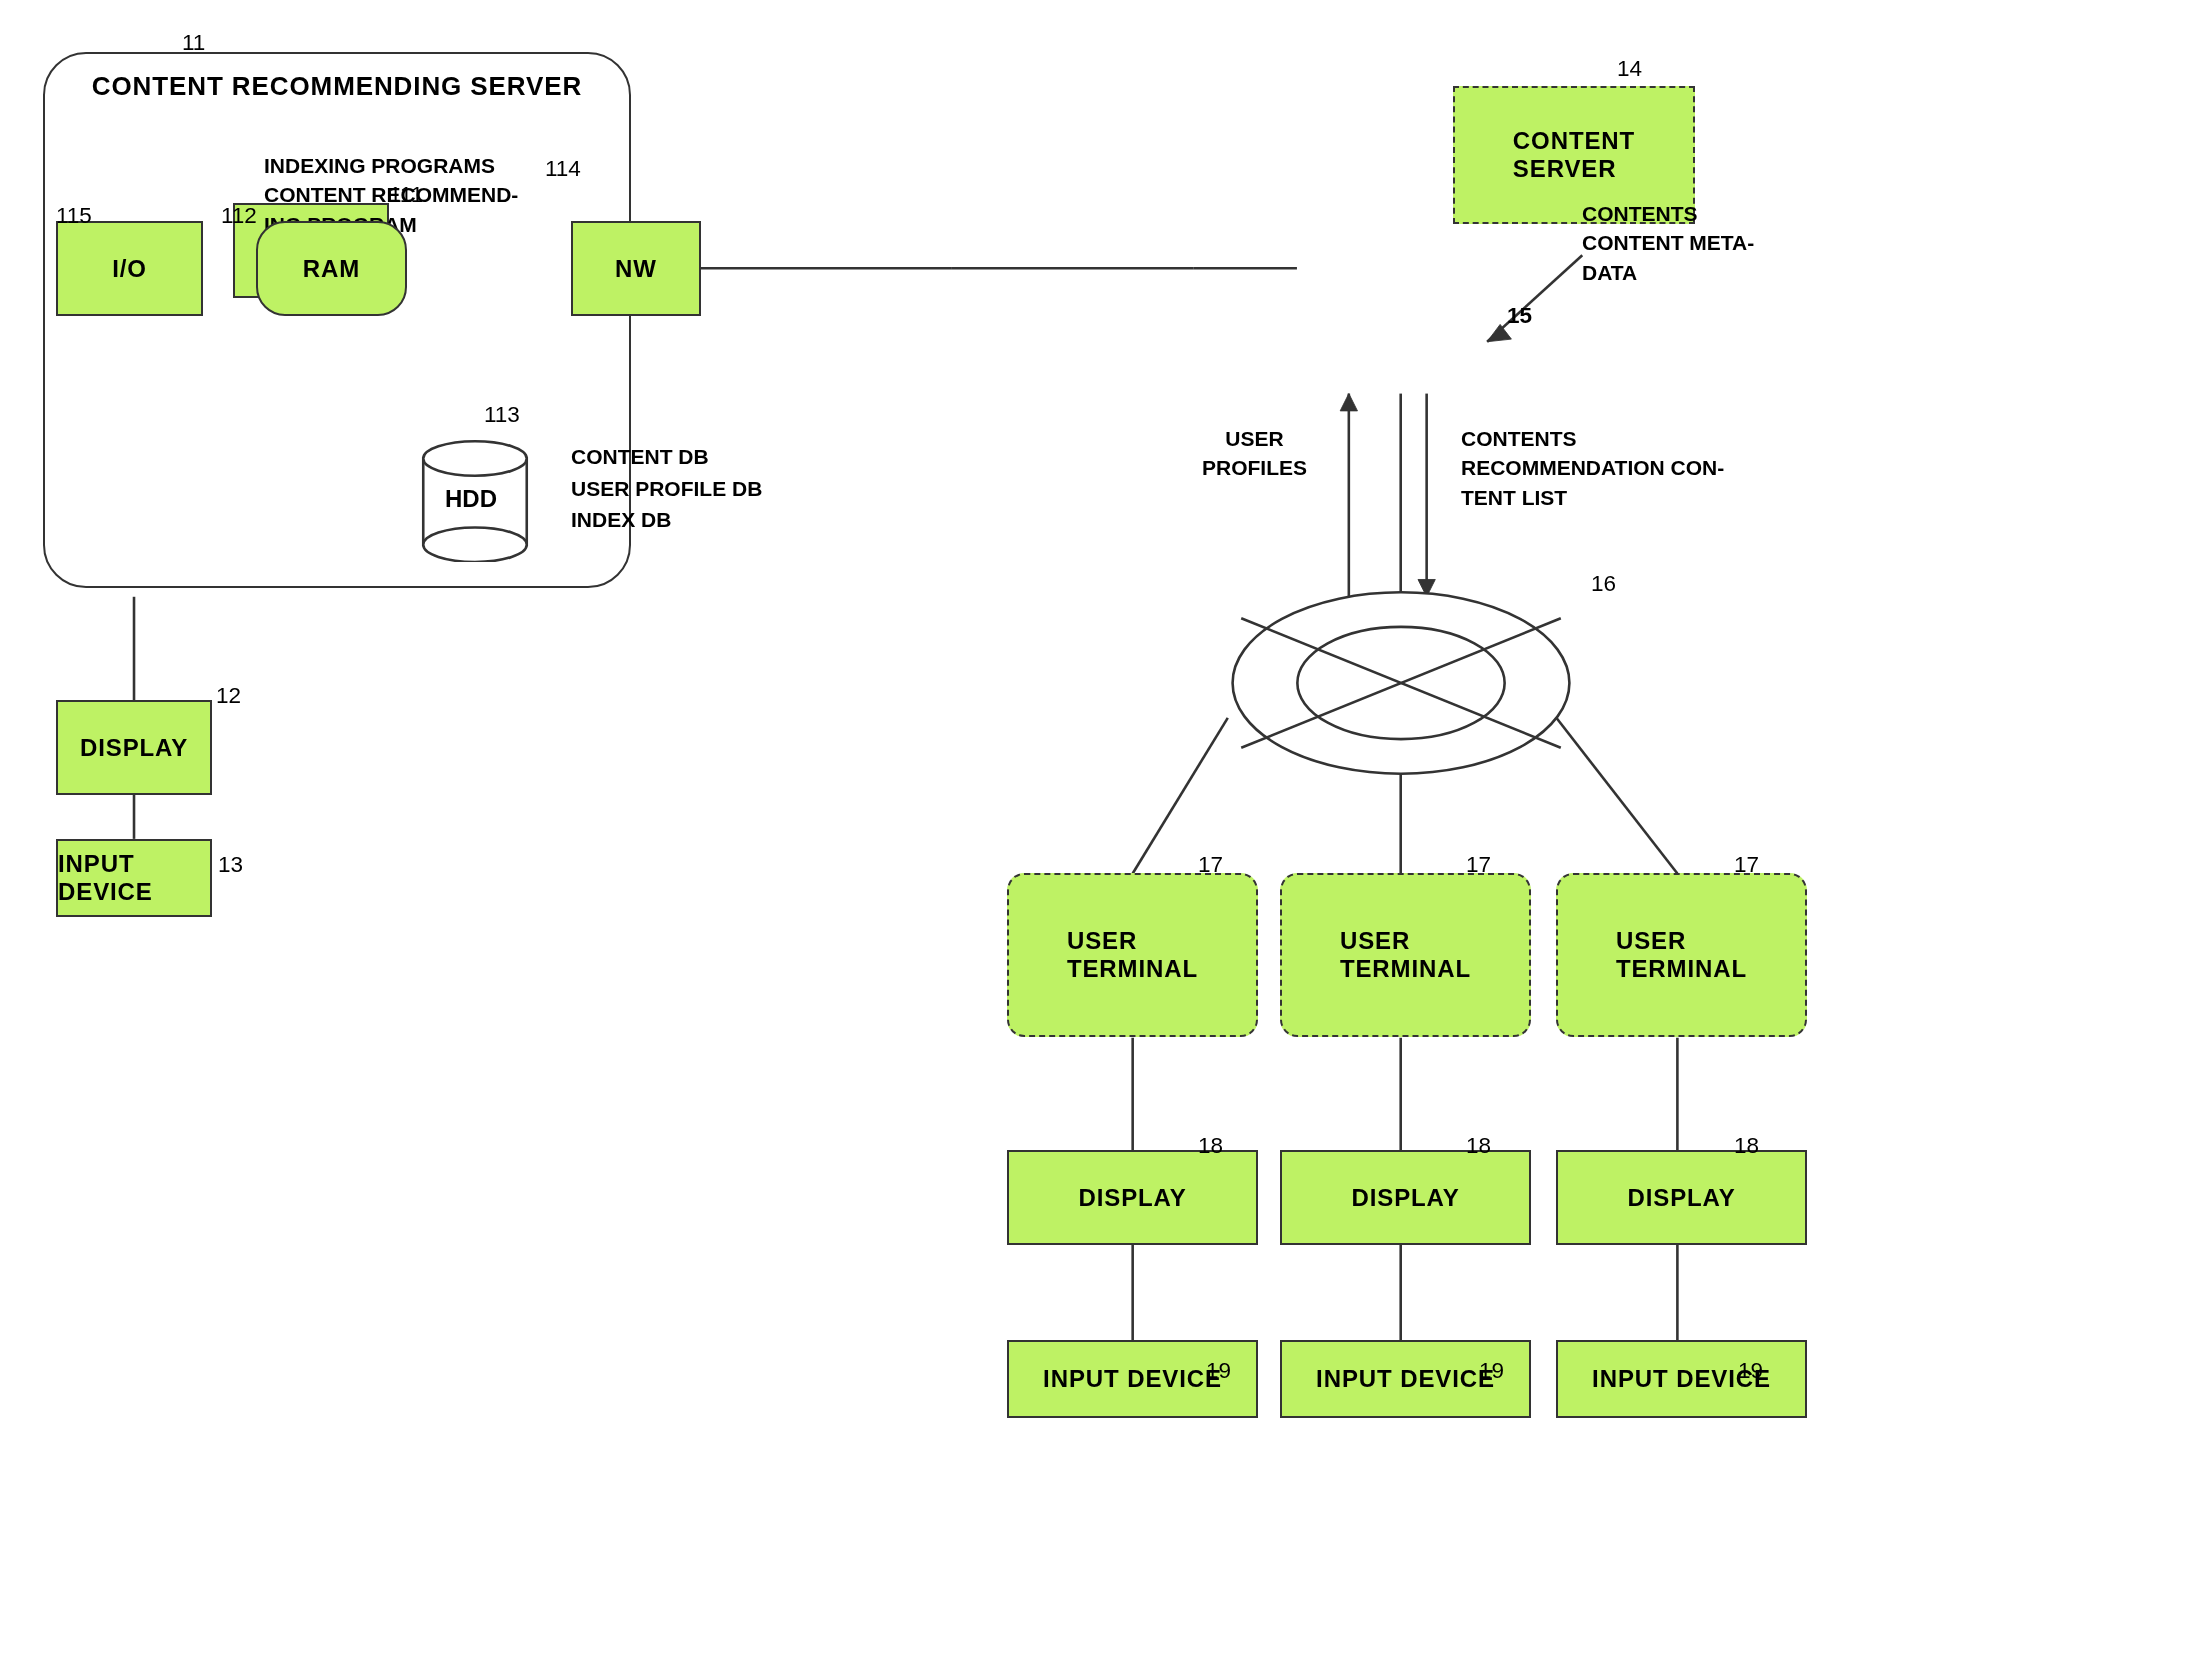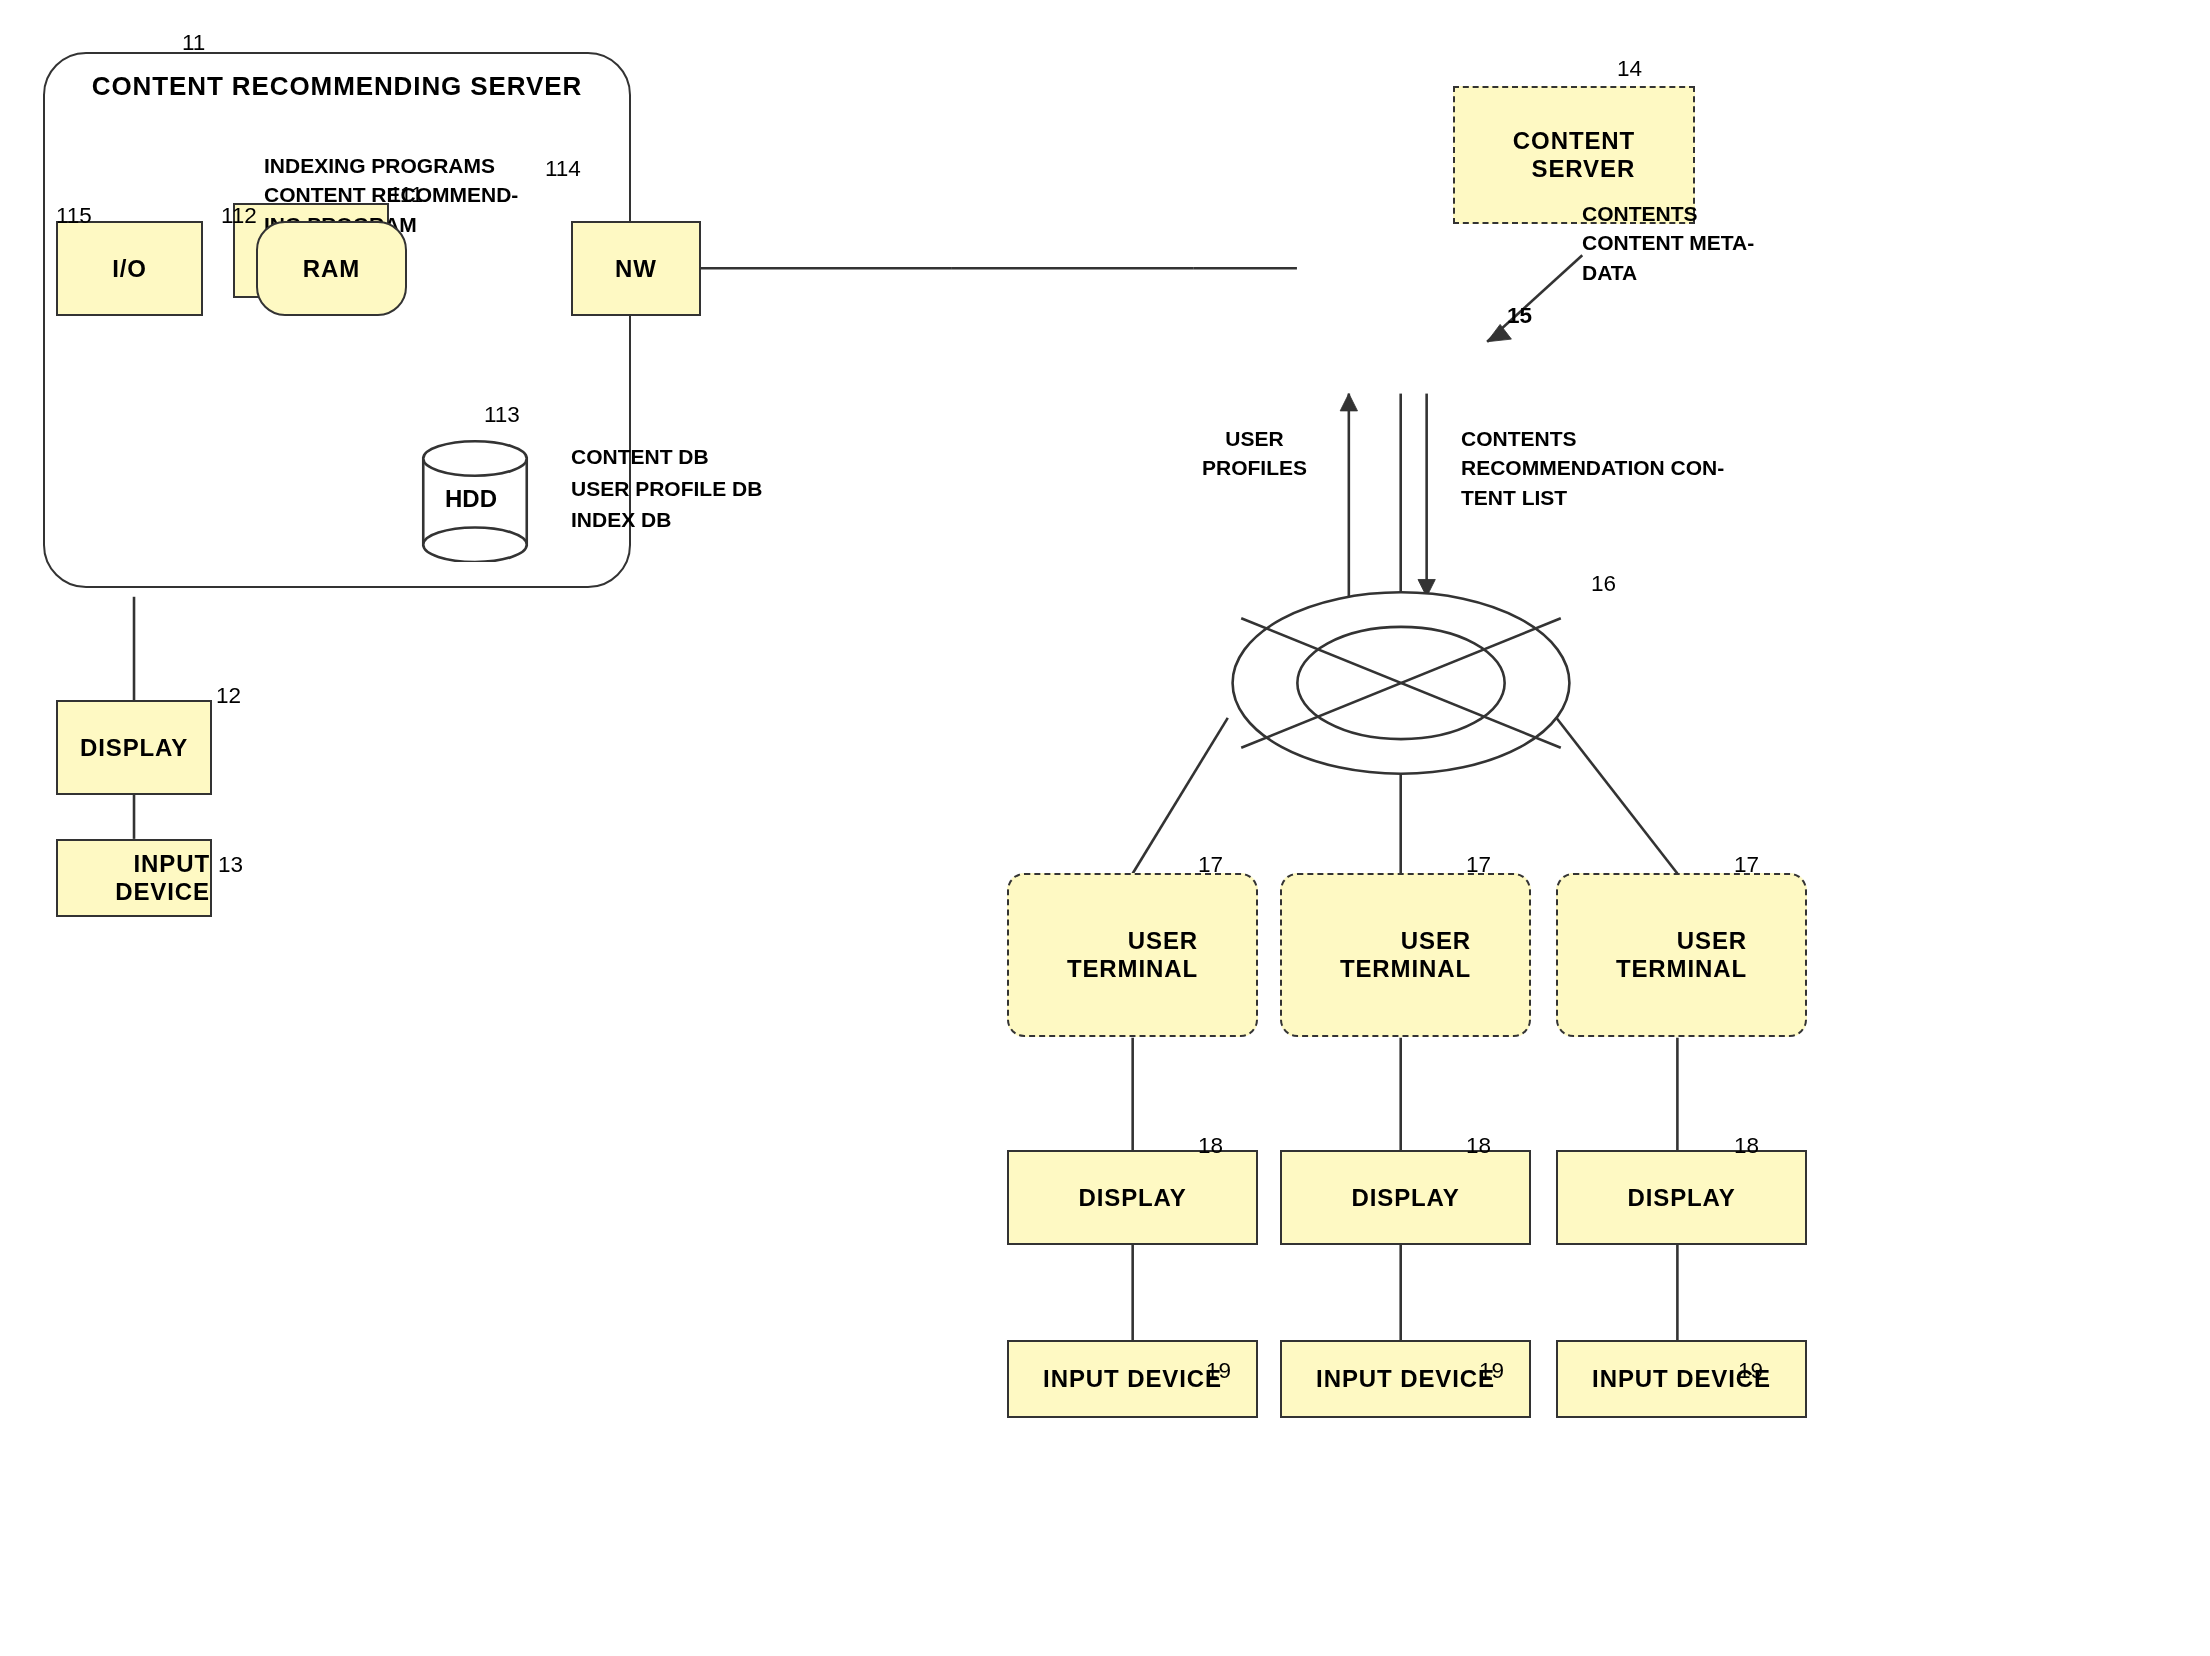--- a/index.html
+++ b/index.html
@@ -16,25 +16,25 @@
       position: absolute;
       top: 0; left: 0;
       width: 2210px;
       height: 1520px;
     }
 
     
     .box {
       position: absolute;
       border: 2.6px solid #333;
-      background: #fef9c3;
+      background: #bef264;
       display: flex;
       align-items: center;
       justify-content: center;
-      text-align: right;
+      text-align: left;
       font-size: 24px;
       font-weight: bold;
       letter-spacing: 0.9px;
     }
 
     
     .content-recommending-server {
       position: absolute;
       top: 52px;
       left: 43px;

